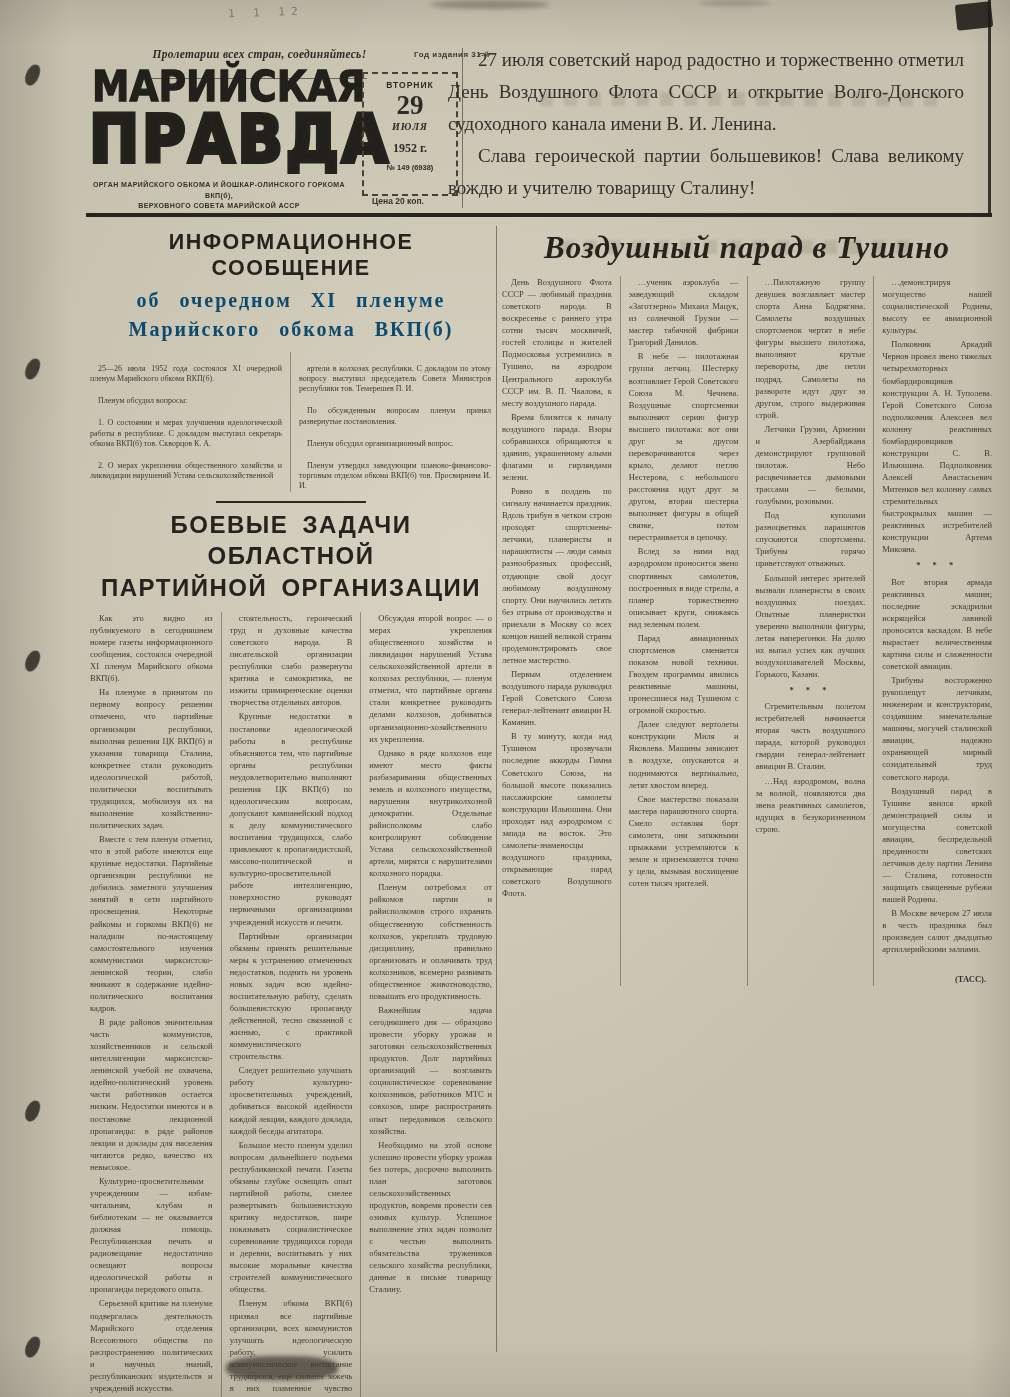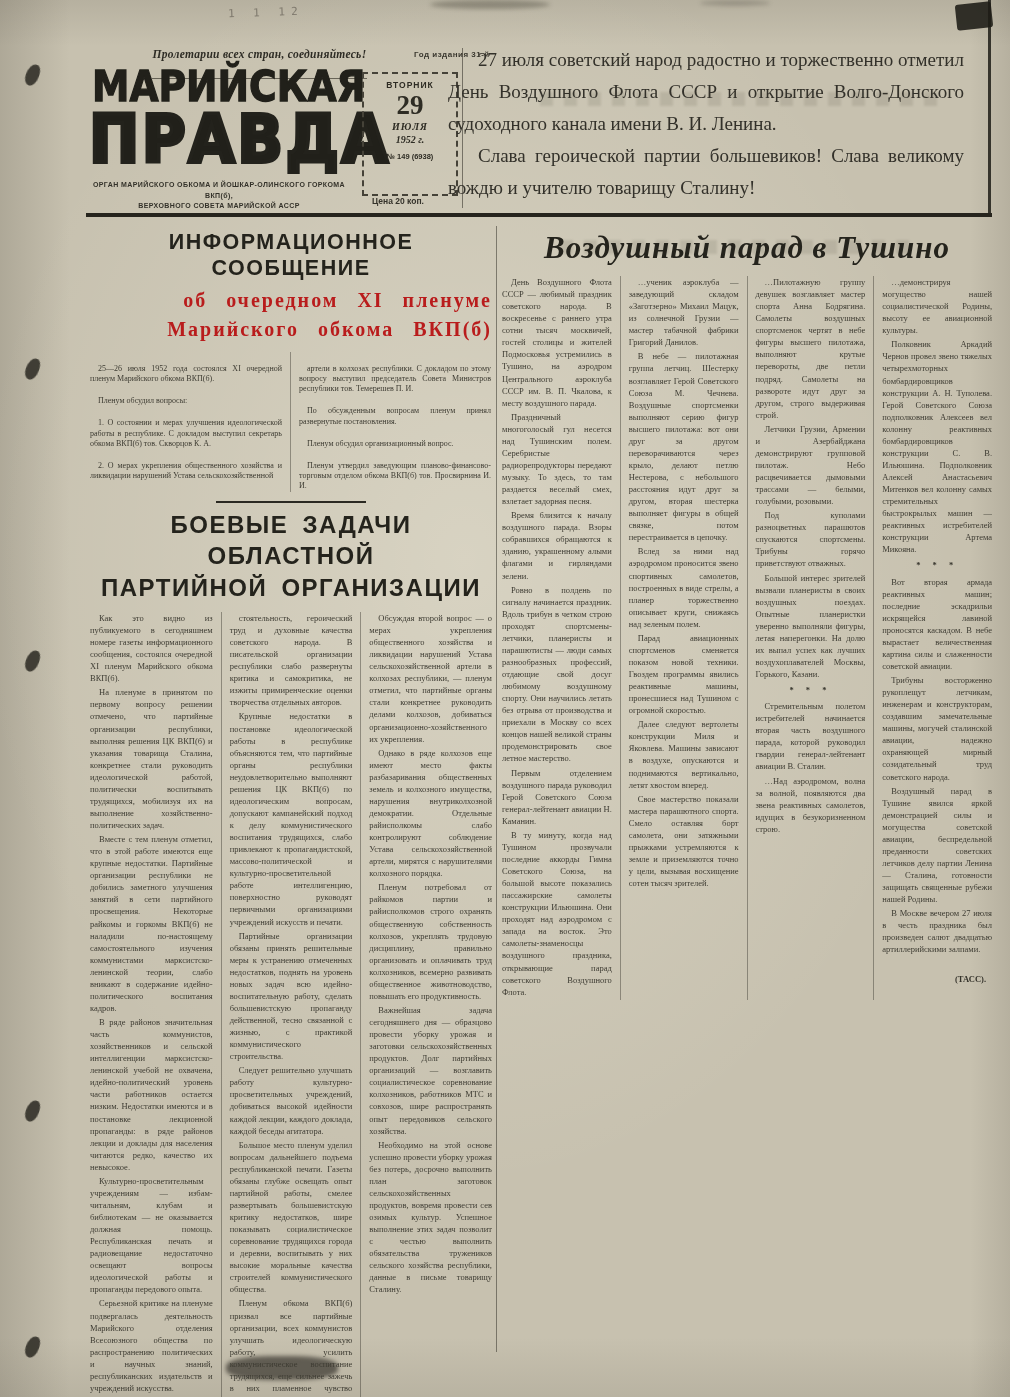--- a/index.html
+++ b/index.html
@@ -41,21 +41,21 @@
     font-family:"Liberation Sans",sans-serif;font-weight:bold;font-size:7px;line-height:1.5;
     color:#34322a;letter-spacing:.4px;}
   .datebox{
     position:absolute;left:362px;top:72px;width:92px;height:114px;
     border:2px dashed #44413717;border:2px dashed #454238;
     text-align:center;color:#2e2c24;padding-top:6px;
   }
   .datebox .wd{font-family:"Liberation Sans",sans-serif;font-size:8.5px;font-weight:bold;letter-spacing:1px;}
   .datebox .dd{font-size:27px;font-weight:bold;line-height:1.15;}
   .datebox .mm{font-size:10px;font-weight:bold;font-style:italic;letter-spacing:1px;}
-  .datebox .yy{font-size:10px;font-weight:bold;font-style:italic;margin-top:2px;}
+  .datebox .yy{font-size:12px;font-weight:bold;margin-top:9px;}
   .datebox .no{font-family:"Liberation Sans",sans-serif;font-size:7.5px;font-weight:bold;margin-top:7px;}
   .price{position:absolute;left:372px;top:196px;font-family:"Liberation Sans",sans-serif;
     font-size:8.5px;font-weight:bold;color:#34322a;text-align:center;}
   .hdr-vline{position:absolute;left:462px;top:48px;width:1px;height:160px;background:rgba(45,42,34,.55);}
   .announce{
     position:absolute;left:448px;top:44px;width:516px;color:#33312a;
     font-size:19px;line-height:32px;text-align:justify;
   }
   .announce p{margin:0;text-indent:30px;}
   .rule-top{position:absolute;left:86px;top:213px;width:906px;height:4px;background:#26241d;}
@@ -74,21 +74,21 @@
   .ghost{position:absolute;height:14px;filter:blur(1.2px);opacity:.55;pointer-events:none;
     background:repeating-linear-gradient(90deg, rgba(90,86,72,.28) 0 13px, rgba(90,86,72,0) 13px 24px);}
   
   .mid-divider{position:absolute;left:496px;top:226px;width:1px;height:1126px;background:rgba(42,40,32,.5);}
   .left-section{position:absolute;left:90px;top:228px;width:402px;}
   .right-section{position:absolute;left:502px;top:228px;width:490px;}
   .kicker{
     font-family:"Liberation Sans",sans-serif;font-weight:bold;font-size:21.5px;color:#24231c;
     text-align:center;letter-spacing:1.5px;margin:2px 0 6px;transform:scaleY(1.05);
   }
-  .info-title{font-size:20px;font-weight:bold;color:#b91c1c;text-align:right;line-height:1.45;
+  .info-title{font-size:20px;font-weight:bold;color:#0c4a6e;text-align:center;line-height:1.45;
     letter-spacing:2px;word-spacing:12px;}
   .info-cols{display:flex;margin-top:8px;}
   .info-col{width:192px;font-size:8px;line-height:1.27;color:#3c3a31;text-align:justify;}
   .info-col p{margin:12px 0 1px;text-indent:8px;}
   .col-divider{width:1px;background:rgba(42,40,32,.4);margin:0 8px;}
   .short-rule{width:150px;height:2px;background:#2b2922;margin:9px auto 6px;}
   .lead-title{
     font-family:"Liberation Sans",sans-serif;font-weight:bold;font-size:24px;color:#24231c;
     text-align:center;line-height:1.3;letter-spacing:1.5px;word-spacing:6px;transform:scaleY(1.02);
     margin-bottom:9px;
@@ -206,21 +206,20 @@
         <p>Необходимо на этой основе успешно провести уборку урожая без потерь, досрочно выполнить план заготовок сельскохозяйственных продуктов, вовремя провести сев озимых культур. Успешное выполнение этих задач позволит с честью выполнить обязательства тружеников сельского хозяйства республики, данные в письме товарищу Сталину.</p>
       </div>
   </div>
 </div>
 
 <div class="right-section">
   <div class="parade-title">Воздушный парад в Тушино</div>
   <div class="body-cols">
     <div class="body-col">
         <p>День Воздушного Флота СССР — любимый праздник советского народа. В воскресенье с раннего утра сотни тысяч москвичей, гостей столицы и жителей Подмосковья устремились в Тушино, на аэродром Центрального аэроклуба СССР им. В. П. Чкалова, к месту воздушного парада.</p>
-        <p>Праздничный многоголосый гул несется над Тушинским полем. Серебристые радиорепродукторы передают музыку. То здесь, то там раздается веселый смех, взлетает задорная песня.</p>
         <p>Время близится к началу воздушного парада. Взоры собравшихся обращаются к зданию, украшенному алыми флагами и гирляндами зелени.</p>
         <p>Ровно в полдень по сигналу начинается праздник. Вдоль трибун в четком строю проходят спортсмены-летчики, планеристы и парашютисты — люди самых разнообразных профессий, отдающие свой досуг любимому воздушному спорту. Они научились летать без отрыва от производства и приехали в Москву со всех концов нашей великой страны продемонстрировать свое летное мастерство.</p>
         <p>Первым отделением воздушного парада руководил Герой Советского Союза генерал-лейтенант авиации Н. Каманин.</p>
         <p>В ту минуту, когда над Тушином прозвучали последние аккорды Гимна Советского Союза, на большой высоте показались пассажирские самолеты конструкции Ильюшина. Они проходят над аэродромом с запада на восток. Это самолеты-знаменосцы воздушного праздника, открывающие парад советского Воздушного Флота.</p>
       </div>
     <div class="col-divider"></div>
     <div class="body-col">
         <p>…ученик аэроклуба — заведующий складом «Заготзерно» Михаил Мацук, из солнечной Грузии — мастер табачной фабрики Григорий Данилов.</p>
         <p>В небе — пилотажная группа летчиц. Шестерку возглавляет Герой Советского Союза М. Чечнева. Воздушные спортсменки выполняют серию фигур высшего пилотажа: вот они друг за другом переворачиваются через крыло, делают петлю Нестерова, с небольшого расстояния идут друг за другом, вторая шестерка выполняет фигуры в общей связке, потом перестраивается в цепочку.</p>
         <p>Вслед за ними над аэродромом проносится звено спортивных самолетов, построенных в виде стрелы, а планер торжественно описывает круги, снижаясь над зеленым полем.</p>

